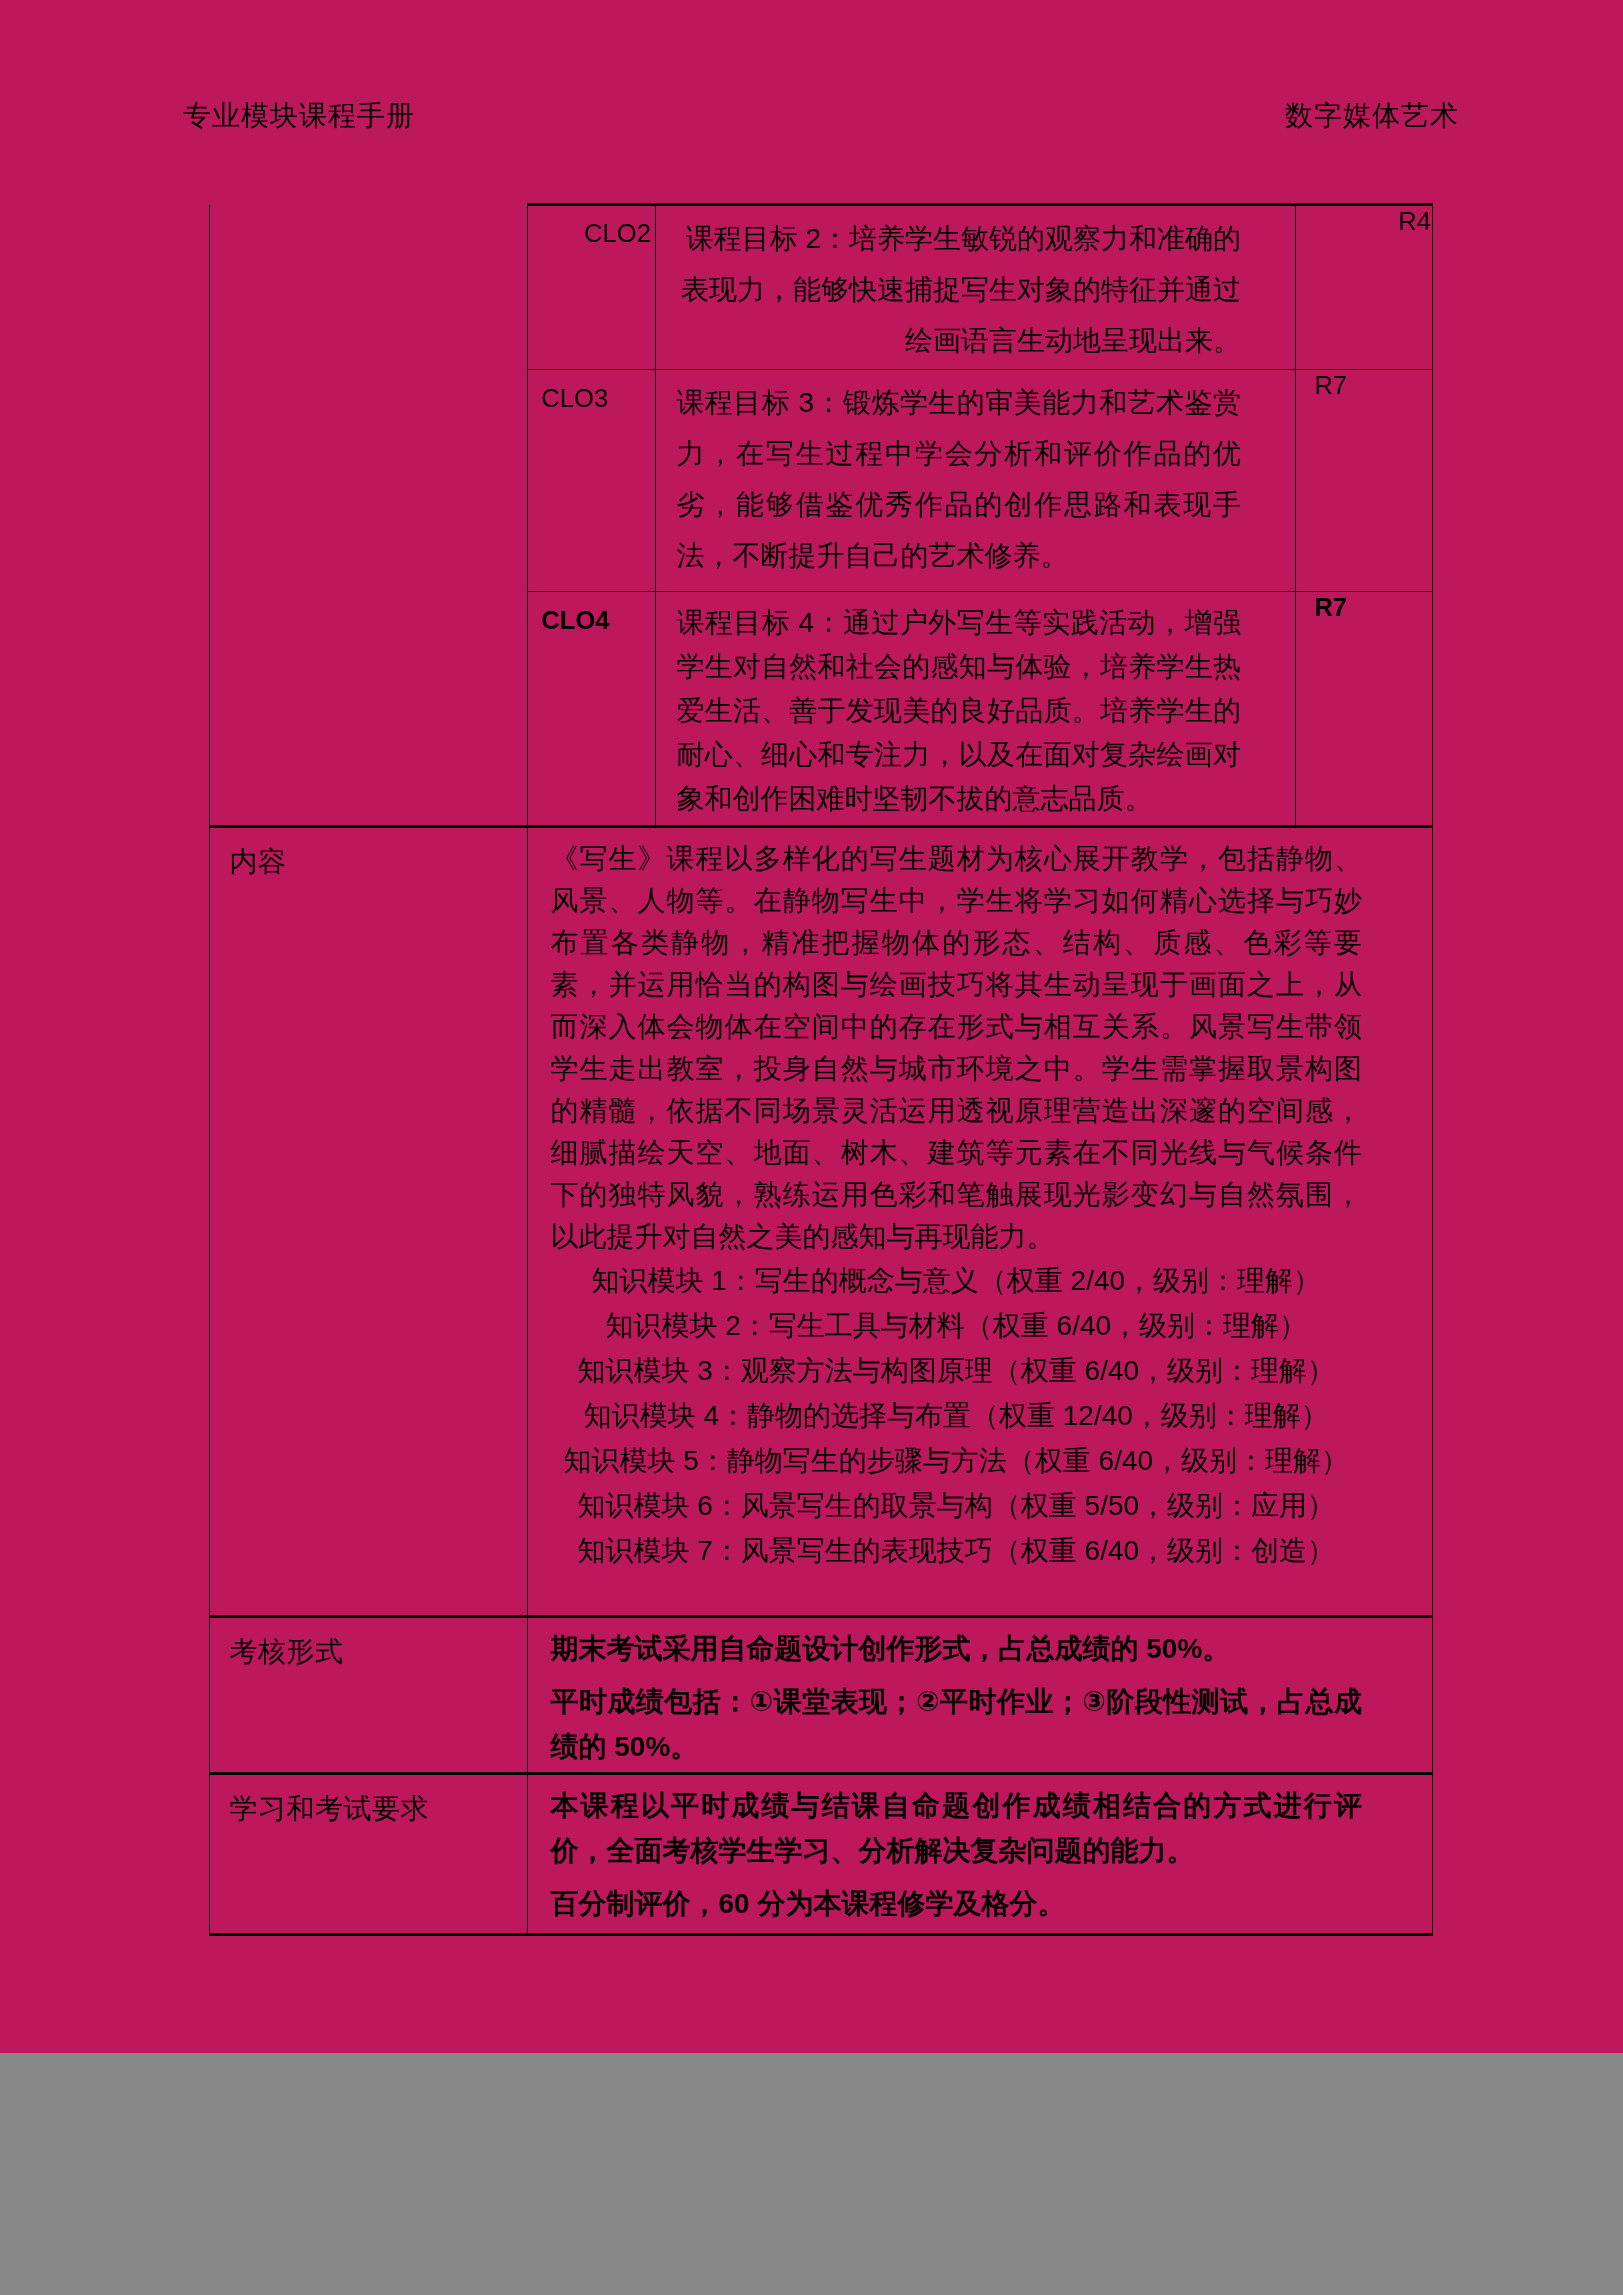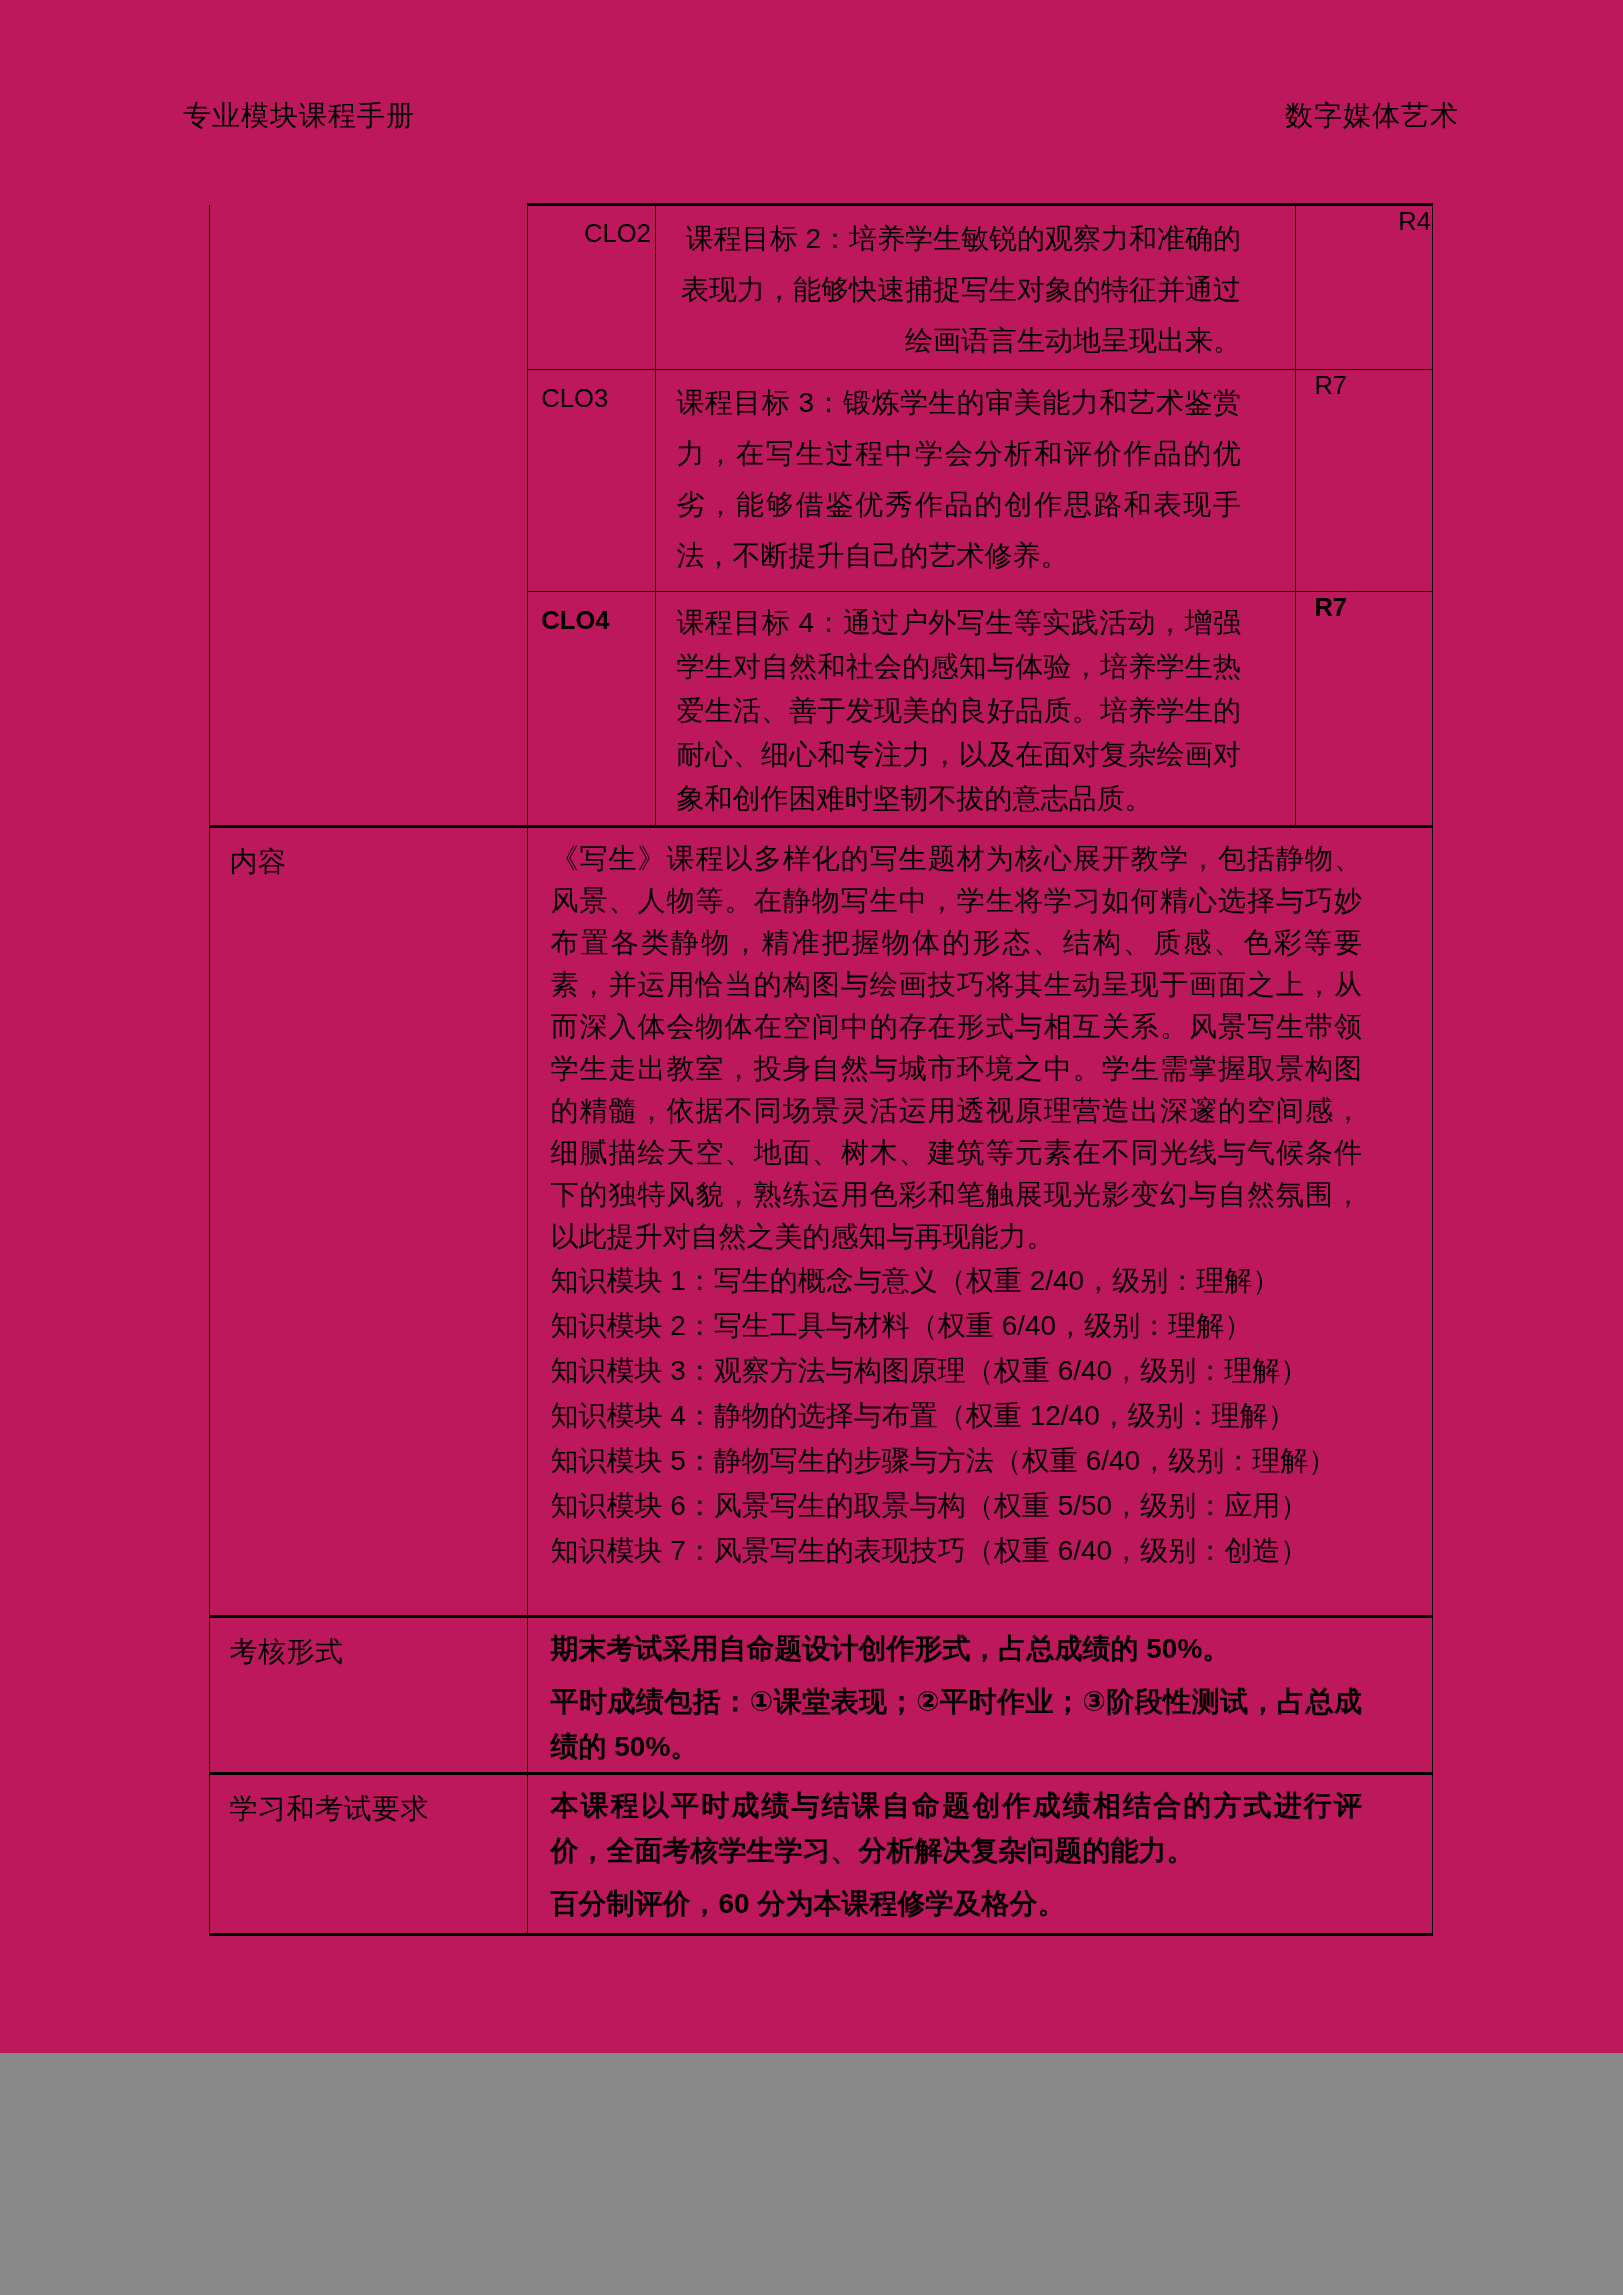--- a/index.html
+++ b/index.html
@@ -84,21 +84,21 @@
     padding: 10.2px 70px 3.1px 22.5px;
     text-align: justify;
   }
   td.content p.para {
     margin: 0;
     line-height: 42px;
     text-align: justify;
   }
   .module-line {
     line-height: 45px;
-    text-align: left;
+    text-align: center;
     white-space: nowrap;
   }
   td.content2 {
     padding: 8.2px 70px 3.1px 22.5px;
     font-weight: bold;
   }
   td.content2 p {
     margin: 0;
     line-height: 45px;
     text-align: justify;

